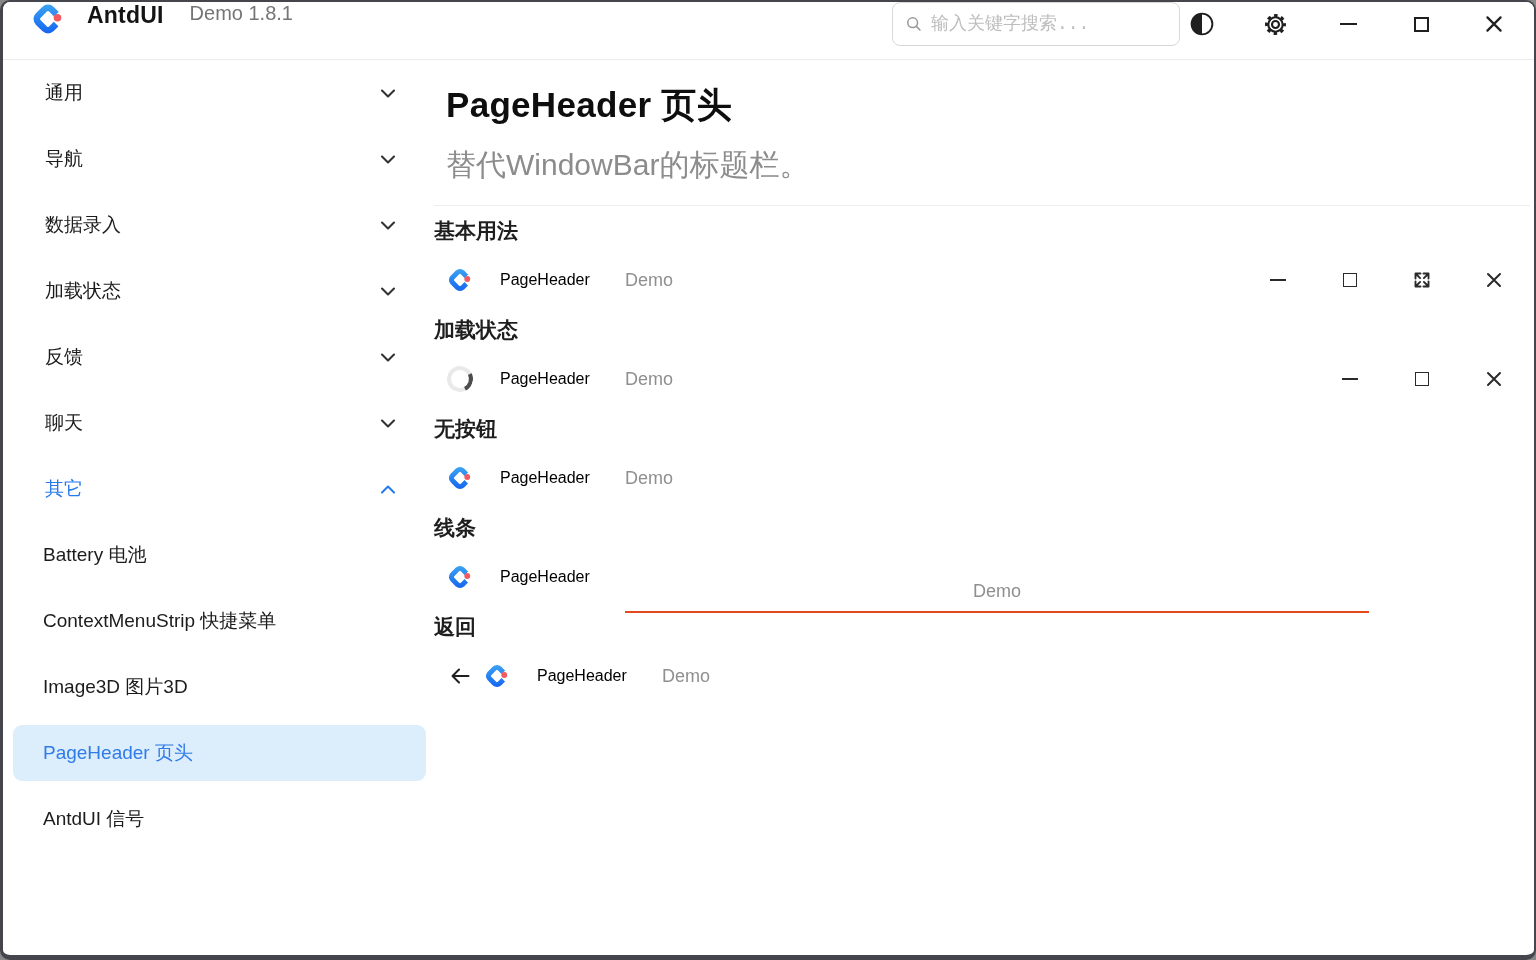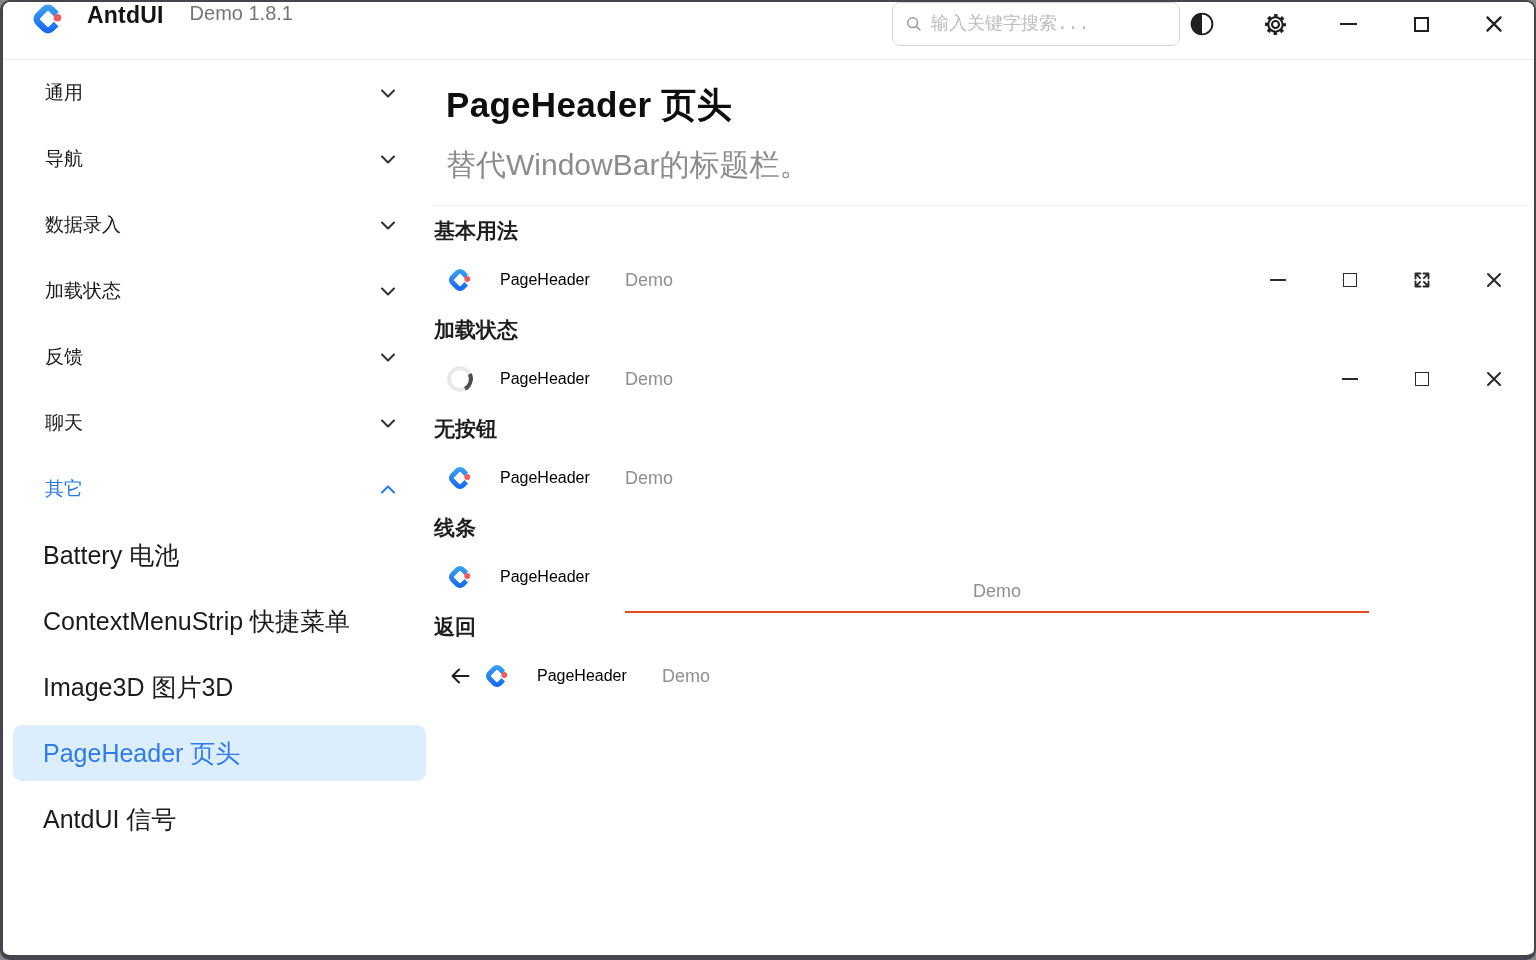--- a/index.html
+++ b/index.html
@@ -48,21 +48,21 @@
     padding:0 34px 0 42px; cursor:pointer;
   }
   .side-item .lbl{ font-size:19px; color:#1C1C1C; }
   .side-item .chev{ margin-left:auto; }
   .side-item.active .lbl{ color:#2879EC; }
 
   .side-sub{
     height:66px; display:flex; align-items:center;
     padding:0 14px 0 40px; cursor:pointer;
   }
-  .side-sub .lbl{ font-size:25px; color:#1C1C1C; }
+  .side-sub .lbl{ font-size:19px; color:#1C1C1C; }
   .side-sub.selected{
     height:56px; margin:5px 7px 5px 10px; padding-left:30px;
     background:#DCEDFB; border-radius:9px;
   }
   .side-sub.selected .lbl{ color:#2F7BE9; }
 
   
   .main{ flex:1; padding:0 4px 0 1px; overflow:hidden; }
   .page-head{ padding:22px 0 0 12px; }
   .page-title{ font-size:35px; font-weight:700; color:#0E0E0E; letter-spacing:.3px; }

